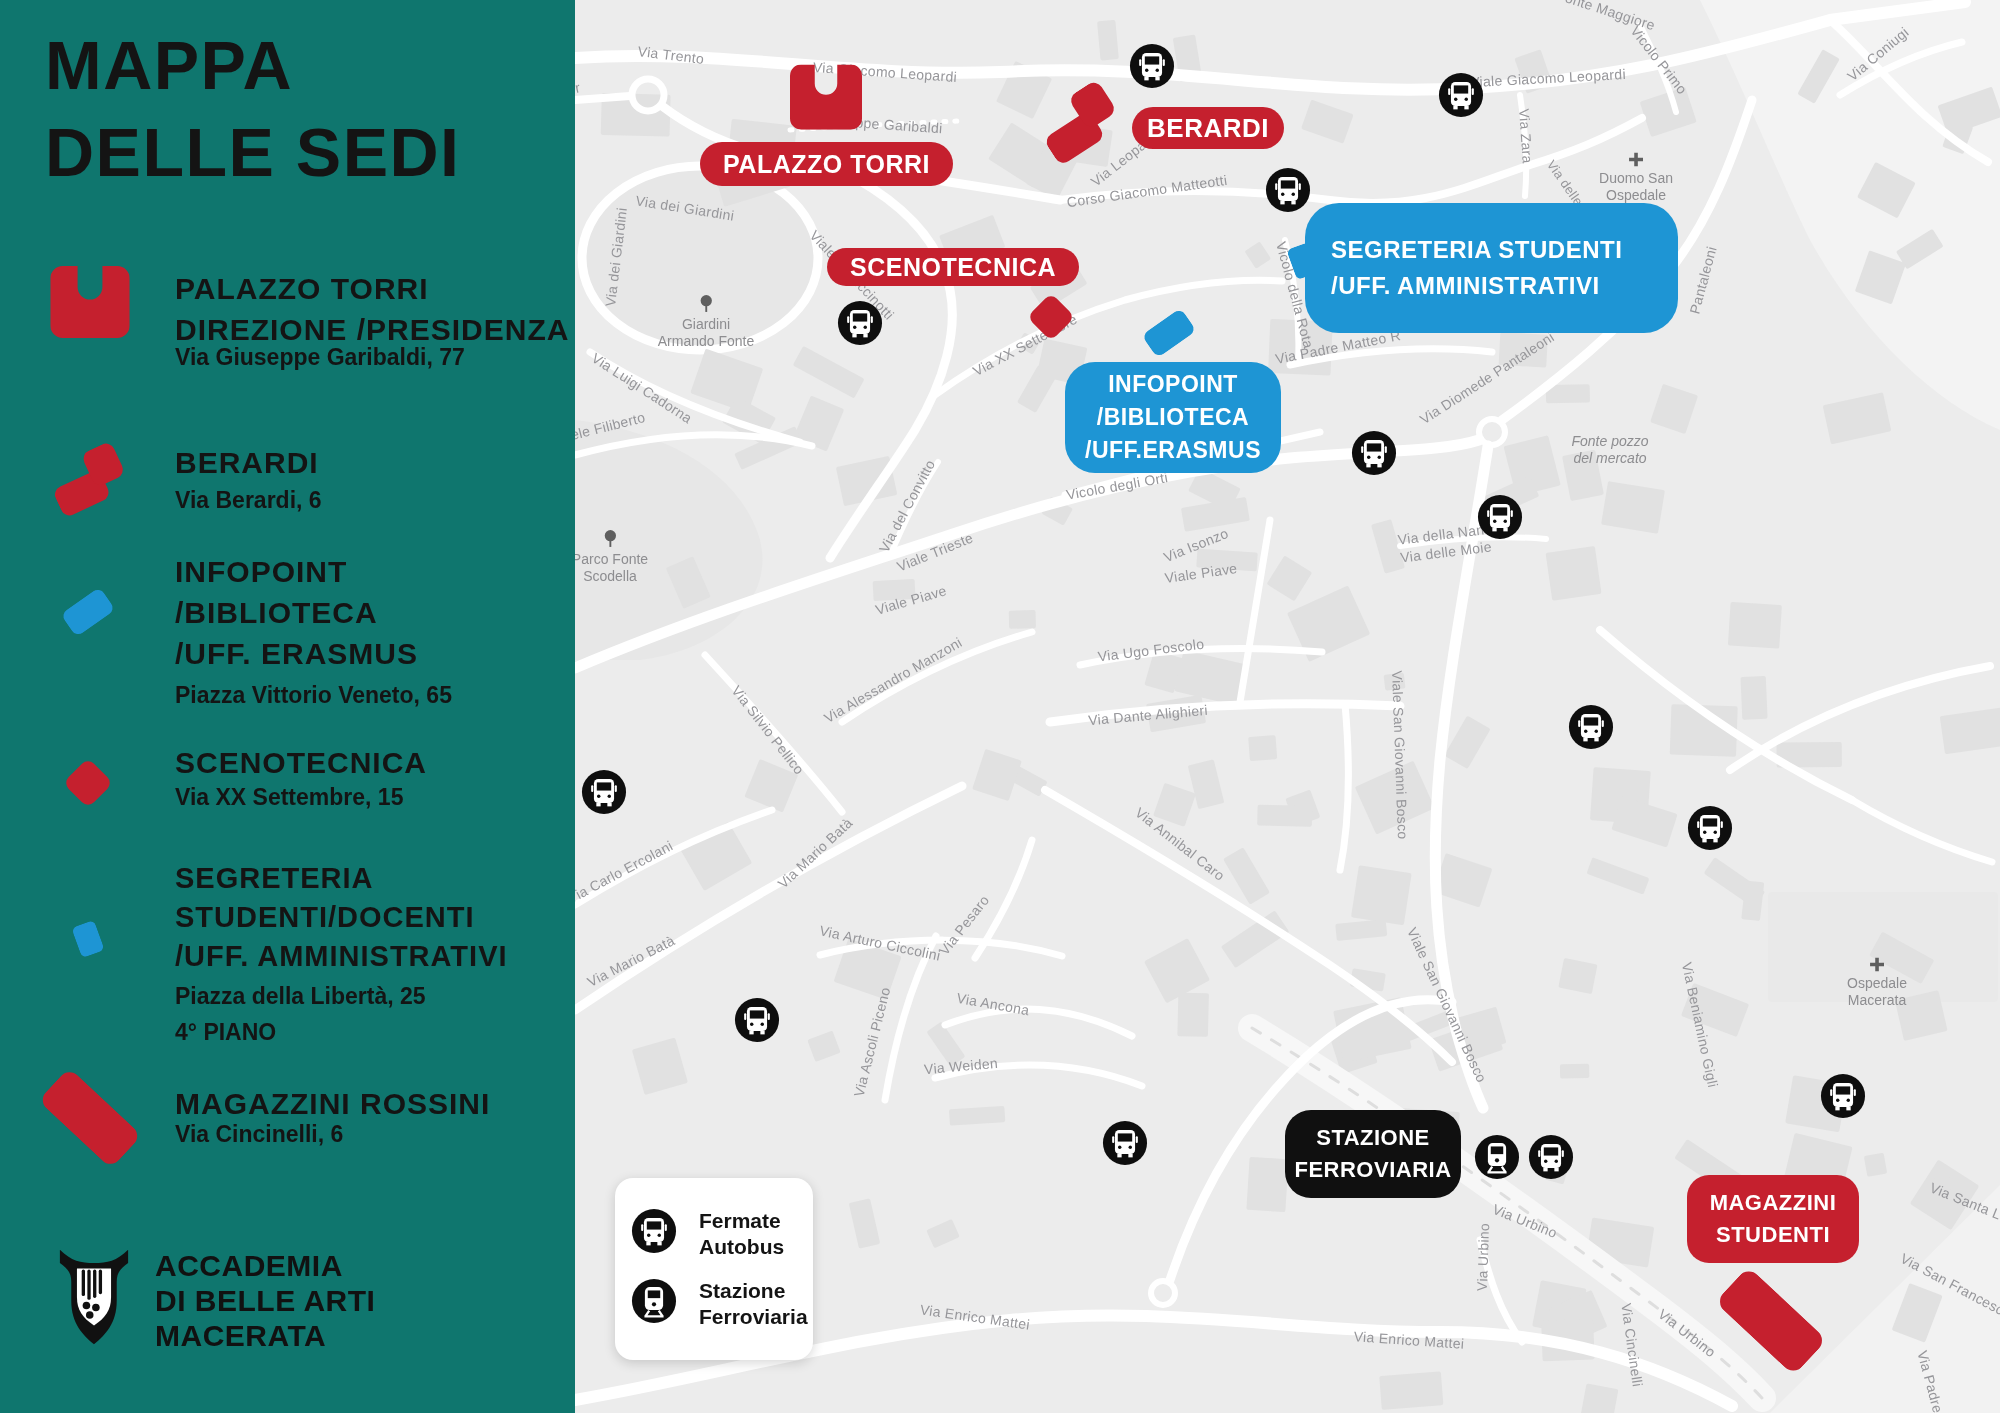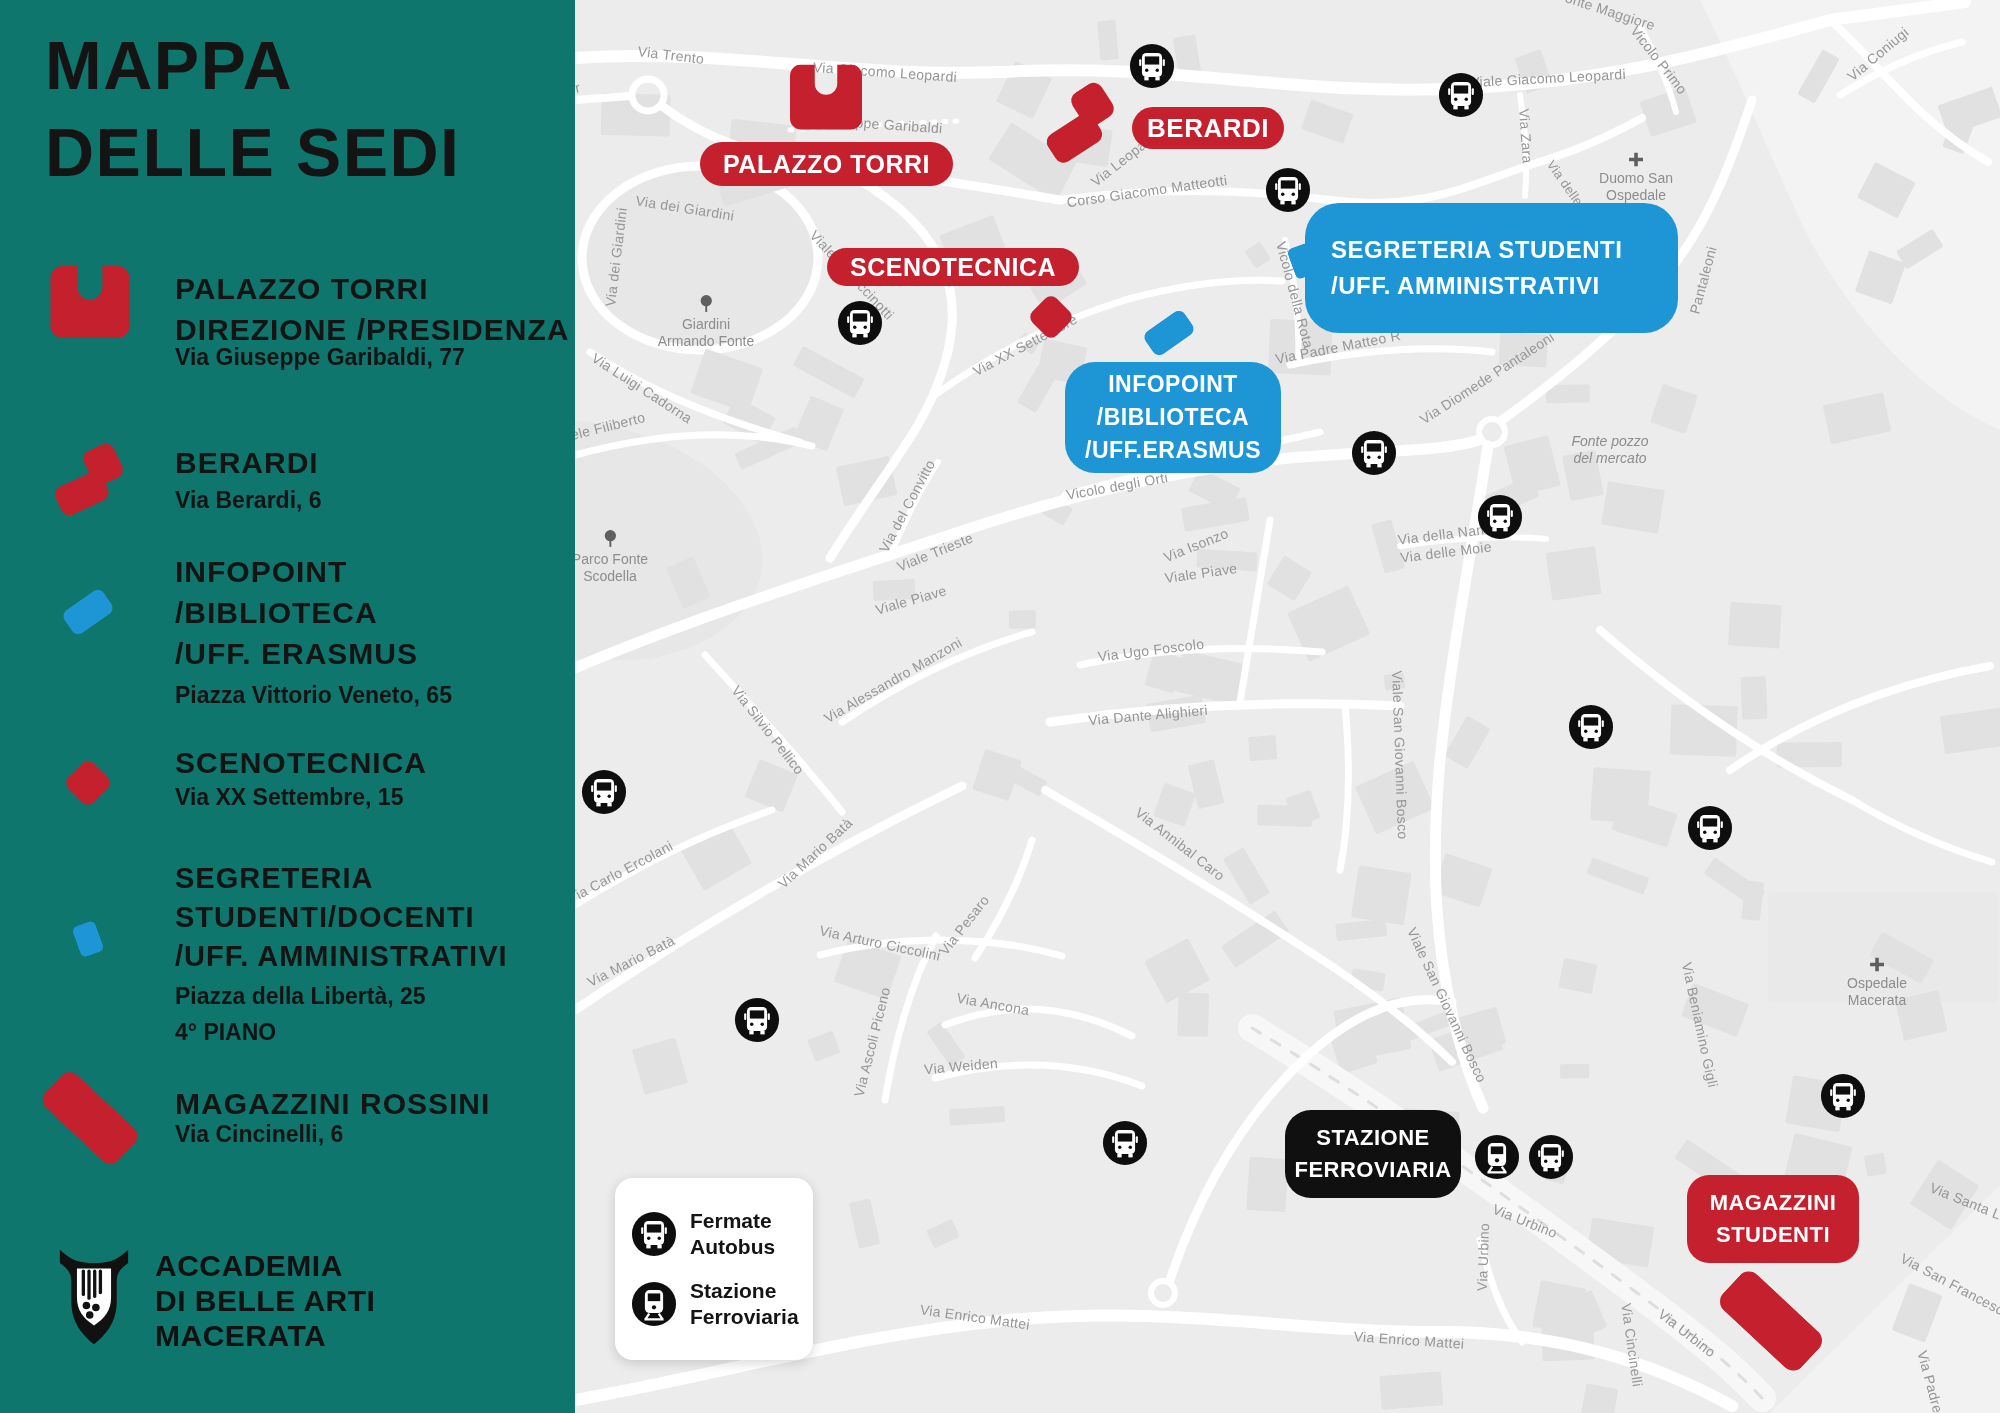--- a/index.html
+++ b/index.html
@@ -12,21 +12,21 @@
   .place svg{margin-bottom:3px;color:#5f5f5f;}
   .marker{position:absolute;z-index:3;}
   .marker.red{color:#c5202e;}
   .marker.blue{color:#1e95d4;}
   .stop{position:absolute;z-index:4;transform:translate(-50%,-50%);}
   .pill{position:absolute;z-index:5;box-sizing:border-box;color:#fff;font-weight:bold;letter-spacing:.5px;display:flex;flex-direction:column;justify-content:center;white-space:nowrap;}
   .pill.red{background:#c5202e;}
   .pill.blue{background:#1e95d4;}
   .pill.black{background:#101010;}
   .map-legend{position:absolute;z-index:6;left:615px;top:1178px;width:198px;height:182px;background:#fff;border-radius:18px;box-shadow:0 3px 12px rgba(0,0,0,.16);display:flex;flex-direction:column;justify-content:center;gap:18px;padding-left:16px;box-sizing:border-box;}
-  .ml-row{display:flex;align-items:center;gap:13px;}
+  .ml-row{display:flex;gap:22px;}
   .ml-row .txt{font-size:21px;line-height:26px;font-weight:bold;color:#141414;}
   
   .sidebar{position:absolute;z-index:10;left:0;top:0;width:575px;height:1413px;background:#0f766e;}
   .title{position:absolute;left:45px;top:22px;font-size:68px;line-height:87px;font-weight:bold;letter-spacing:1.5px;color:#141414;}
   .lg-icon{position:absolute;color:#c5202e;}
   .lg-icon.blue{color:#1e95d4;}
   .lg-name{position:absolute;left:175px;font-size:30px;line-height:41px;font-weight:bold;letter-spacing:1px;color:#141414;white-space:nowrap;}
   .lg-name.tight{font-size:29px;line-height:39px;}
   .lg-addr{position:absolute;left:175px;font-size:23px;font-weight:bold;color:#141414;white-space:nowrap;}
   .logo-txt{position:absolute;left:155px;top:1248px;font-size:30px;line-height:35px;font-weight:bold;letter-spacing:.5px;color:#111;}

